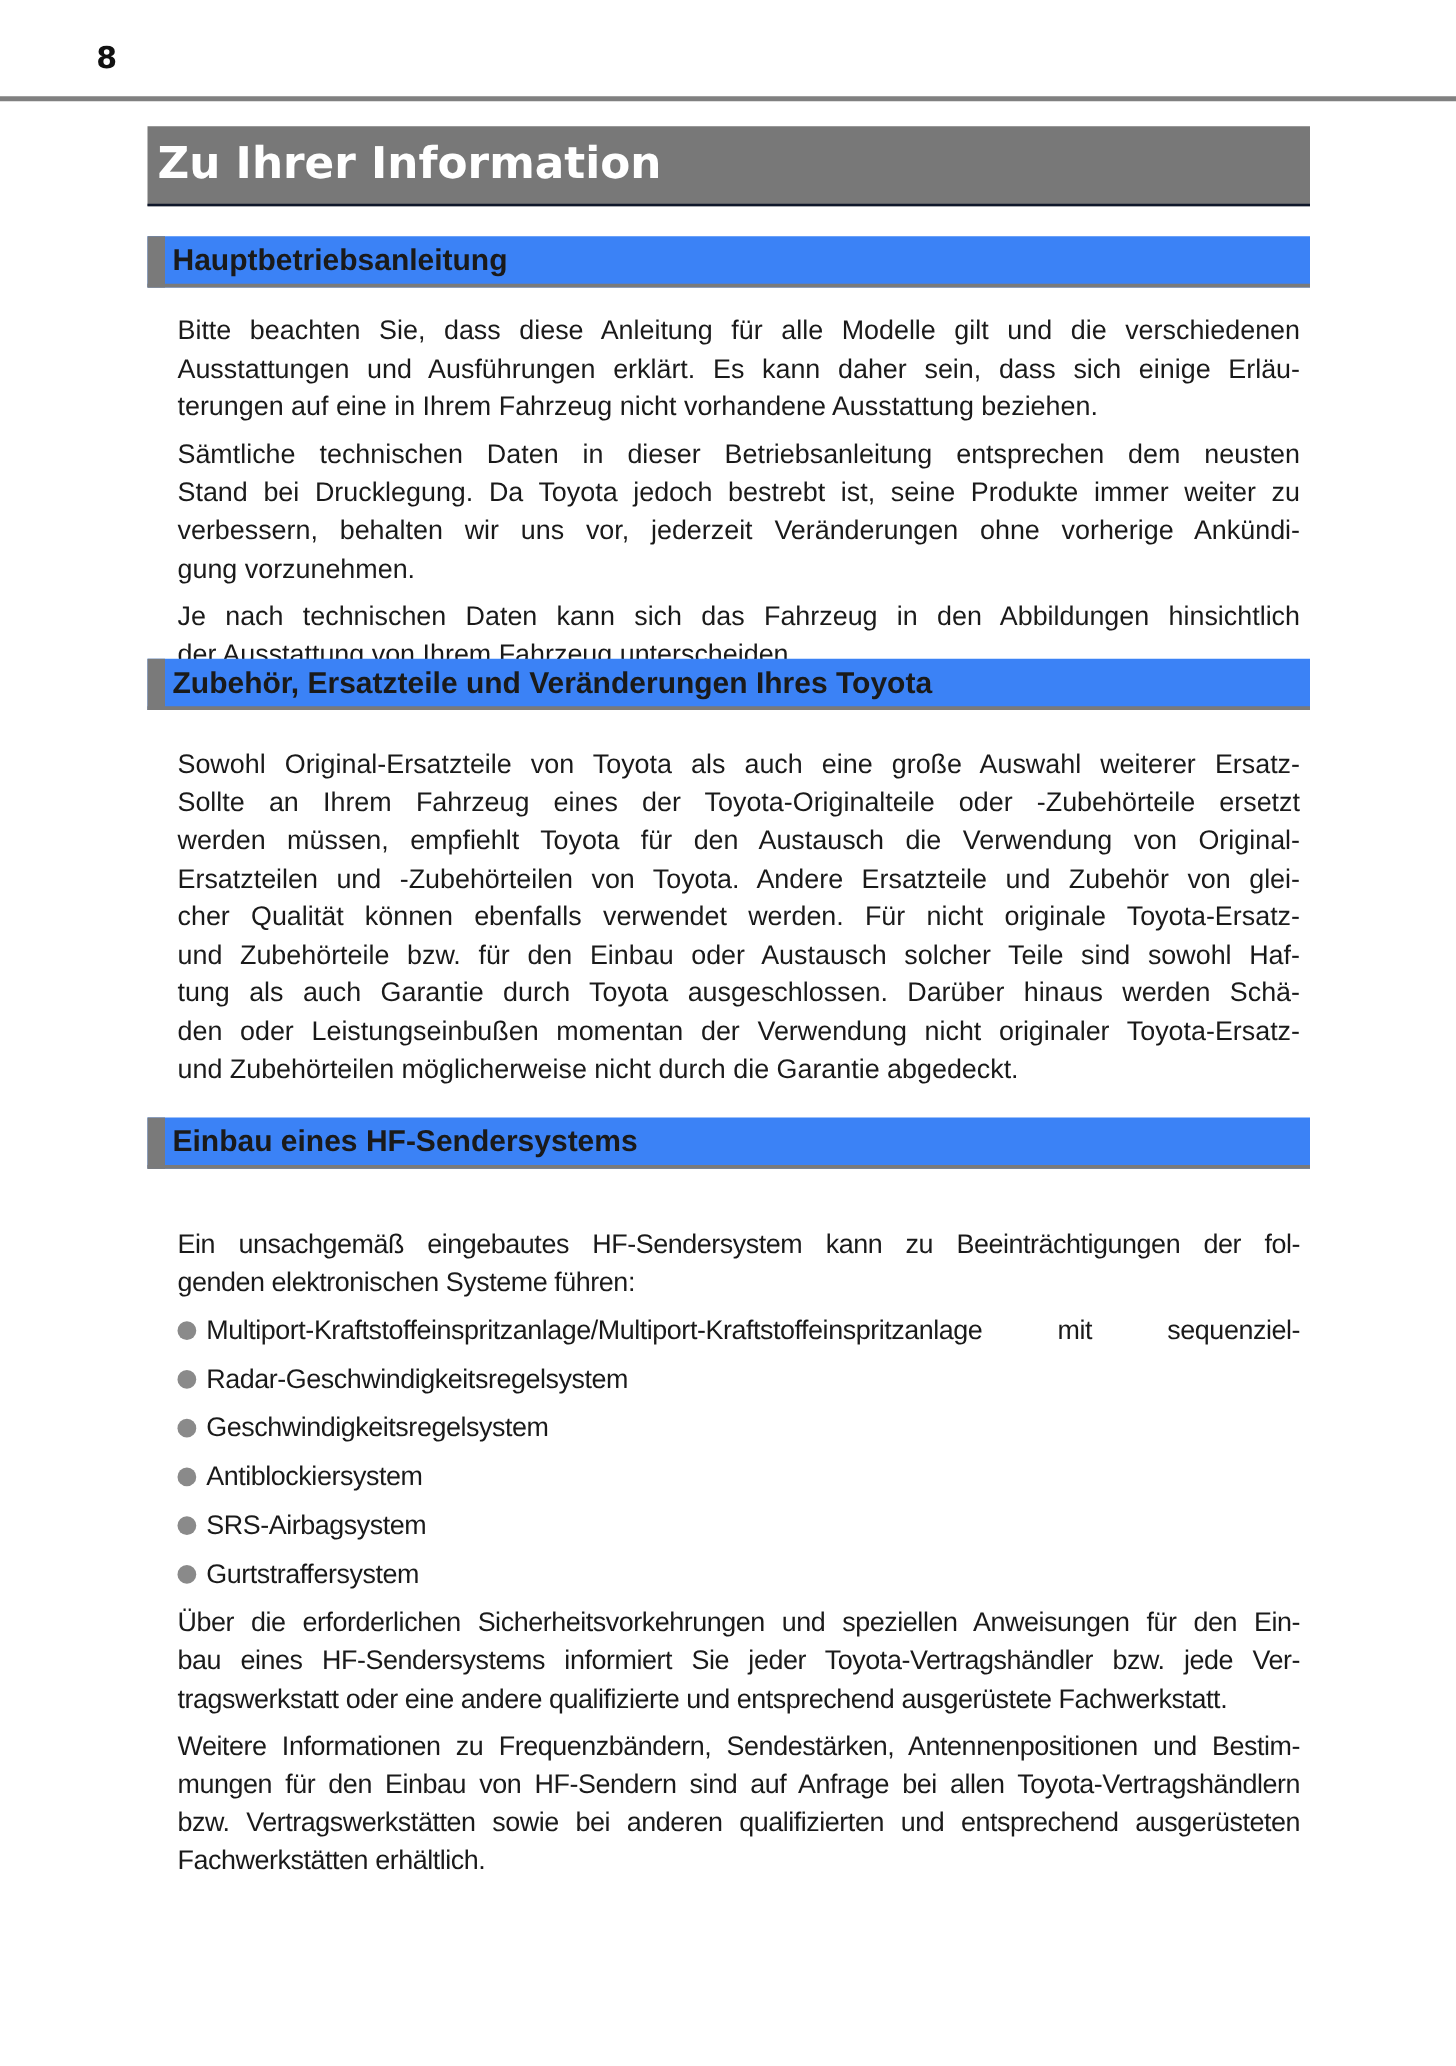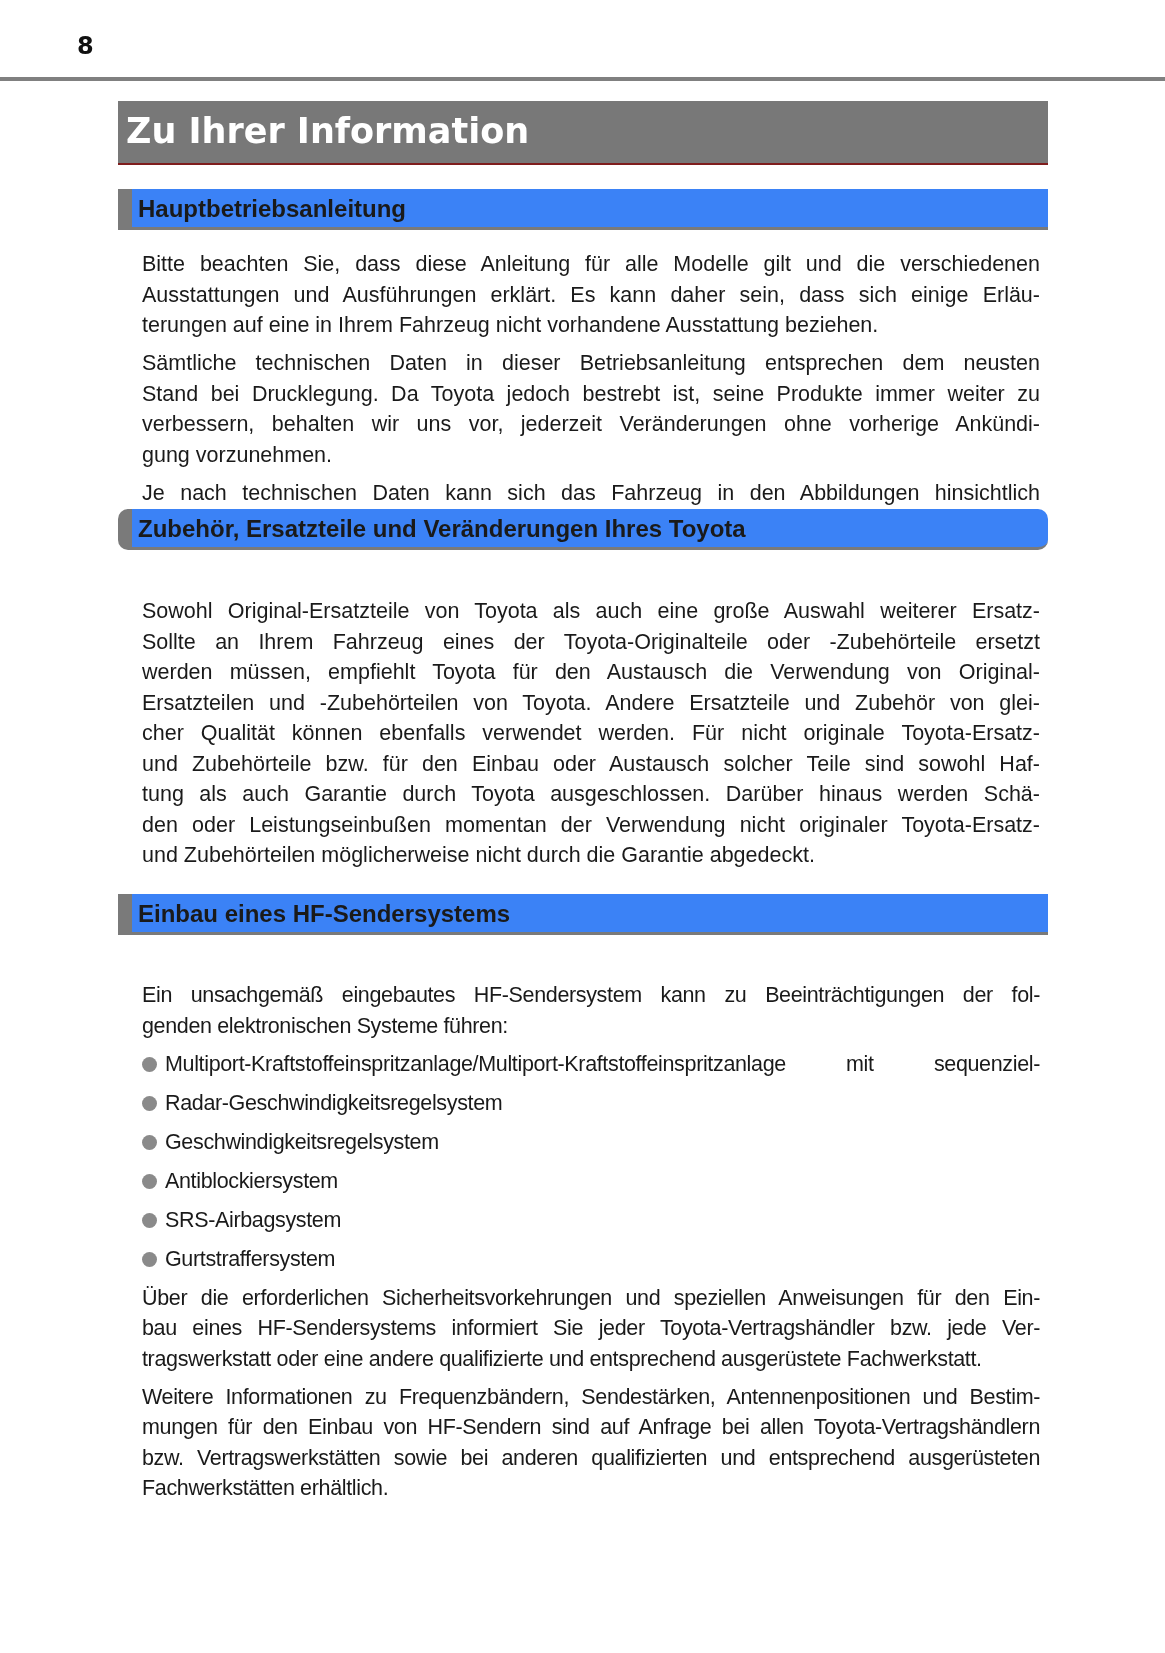--- a/index.html
+++ b/index.html
@@ -11,21 +11,21 @@
       position: absolute; left: 77px; top: 32px;
       font-family: "DejaVu Sans", sans-serif; font-weight: bold; font-size: 24px;
       color: #111;
     }
     .top-rule {
       position: absolute; left: 0; top: 77px; width: 1165px; height: 4px;
       background: #808080;
     }
     .chapter-title {
       position: absolute; left: 118px; top: 101px; width: 930px; height: 64px;
-      background: #787878; border-bottom: 2px solid #7f1d1d; box-sizing: border-box;
+      background: #787878; border-bottom: 2px solid #0f172a; box-sizing: border-box;
       color: #ffffff; font-family: "DejaVu Sans", sans-serif; font-weight: bold;
       font-size: 35px; line-height: 60px; padding-left: 8px;
     }
     .section-header {
       position: absolute; left: 118px; width: 930px; height: 41px; box-sizing: border-box;
       background: #3b82f6; border-left: 14px solid #7a7a7a; border-bottom: 3px solid #7a7a7a;
       font-weight: bold; font-size: 24px; line-height: 40px; padding-left: 6px; color: #1a1a1a;
     }
     .block { position: absolute; left: 142px; width: 898px; font-size: 21.5px; }
     .line {
@@ -60,21 +60,21 @@
     <span class="line">Stand bei Drucklegung. Da Toyota jedoch bestrebt ist, seine Produkte immer weiter zu</span>
     <span class="line">verbessern, behalten wir uns vor, jederzeit Veränderungen ohne vorherige Ankündi-</span>
     <span class="line last">gung vorzunehmen.</span>
   </div>
   <div class="para">
     <span class="line">Je nach technischen Daten kann sich das Fahrzeug in den Abbildungen hinsichtlich</span>
     <span class="line last">der Ausstattung von Ihrem Fahrzeug unterscheiden.</span>
   </div>
 </div>
 
-<div class="section-header" style="top:509px;border-radius:10px;">Zubehör, Ersatzteile und Veränderungen Ihres Toyota</div>
+<div class="section-header" style="top:527px;">Zubehör, Ersatzteile und Veränderungen Ihres Toyota</div>
 <div class="block" style="top:596px;">
   <div class="para">
     <span class="line">Sowohl Original-Ersatzteile von Toyota als auch eine große Auswahl weiterer Ersatz-</span>
     <span class="line">Sollte an Ihrem Fahrzeug eines der Toyota-Originalteile oder -Zubehörteile ersetzt</span>
     <span class="line">werden müssen, empfiehlt Toyota für den Austausch die Verwendung von Original-</span>
     <span class="line">Ersatzteilen und -Zubehörteilen von Toyota. Andere Ersatzteile und Zubehör von glei-</span>
     <span class="line">cher Qualität können ebenfalls verwendet werden. Für nicht originale Toyota-Ersatz-</span>
     <span class="line">und Zubehörteile bzw. für den Einbau oder Austausch solcher Teile sind sowohl Haf-</span>
     <span class="line">tung als auch Garantie durch Toyota ausgeschlossen. Darüber hinaus werden Schä-</span>
     <span class="line">den oder Leistungseinbußen momentan der Verwendung nicht originaler Toyota-Ersatz-</span>

